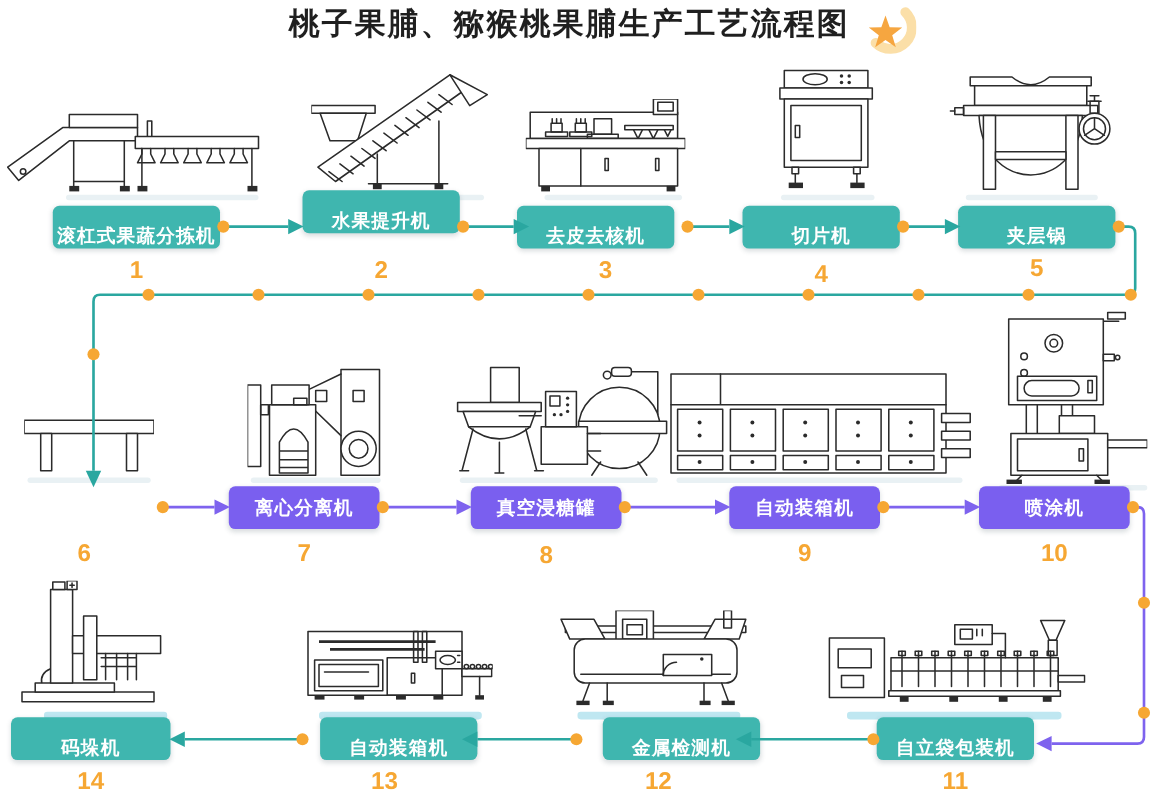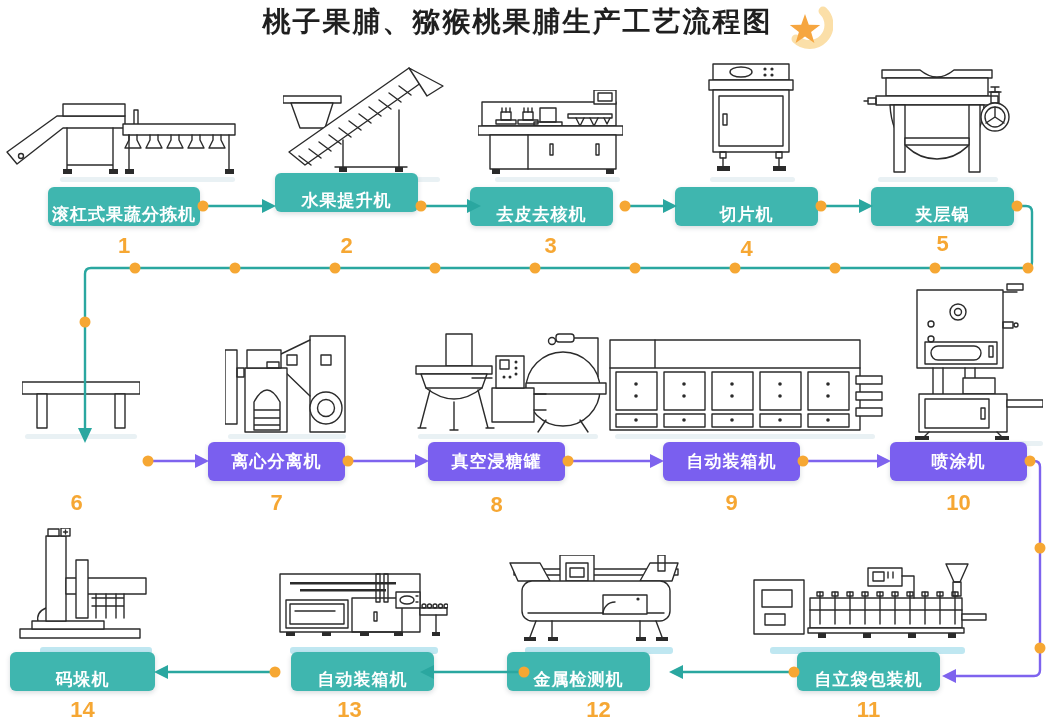--- a/index.html
+++ b/index.html
@@ -361,21 +361,21 @@
     </div>
   <div class="node purple" style="left:663px;top:442px;width:137px">
       <span>自动装箱机</span>
     </div>
   <div class="node purple" style="left:890px;top:442px;width:137px">
       <span>喷涂机</span>
     </div>
   <div class="node teal" style="left:797px;top:652px;width:143px">
       <span>自立袋包装机</span>
     </div>
-  <div class="node teal" style="left:507px;top:652px;width:143px">
+  <div class="node teal" style="left:548px;top:652px;width:143px">
       <span>金属检测机</span>
     </div>
   <div class="node teal" style="left:291px;top:652px;width:143px">
       <span>自动装箱机</span>
     </div>
   <div class="node teal" style="left:10px;top:652px;width:145px">
       <span>码垛机</span>
     </div>
 
   <div class="num" style="left:48px;top:233px;width:152px">1</div>

